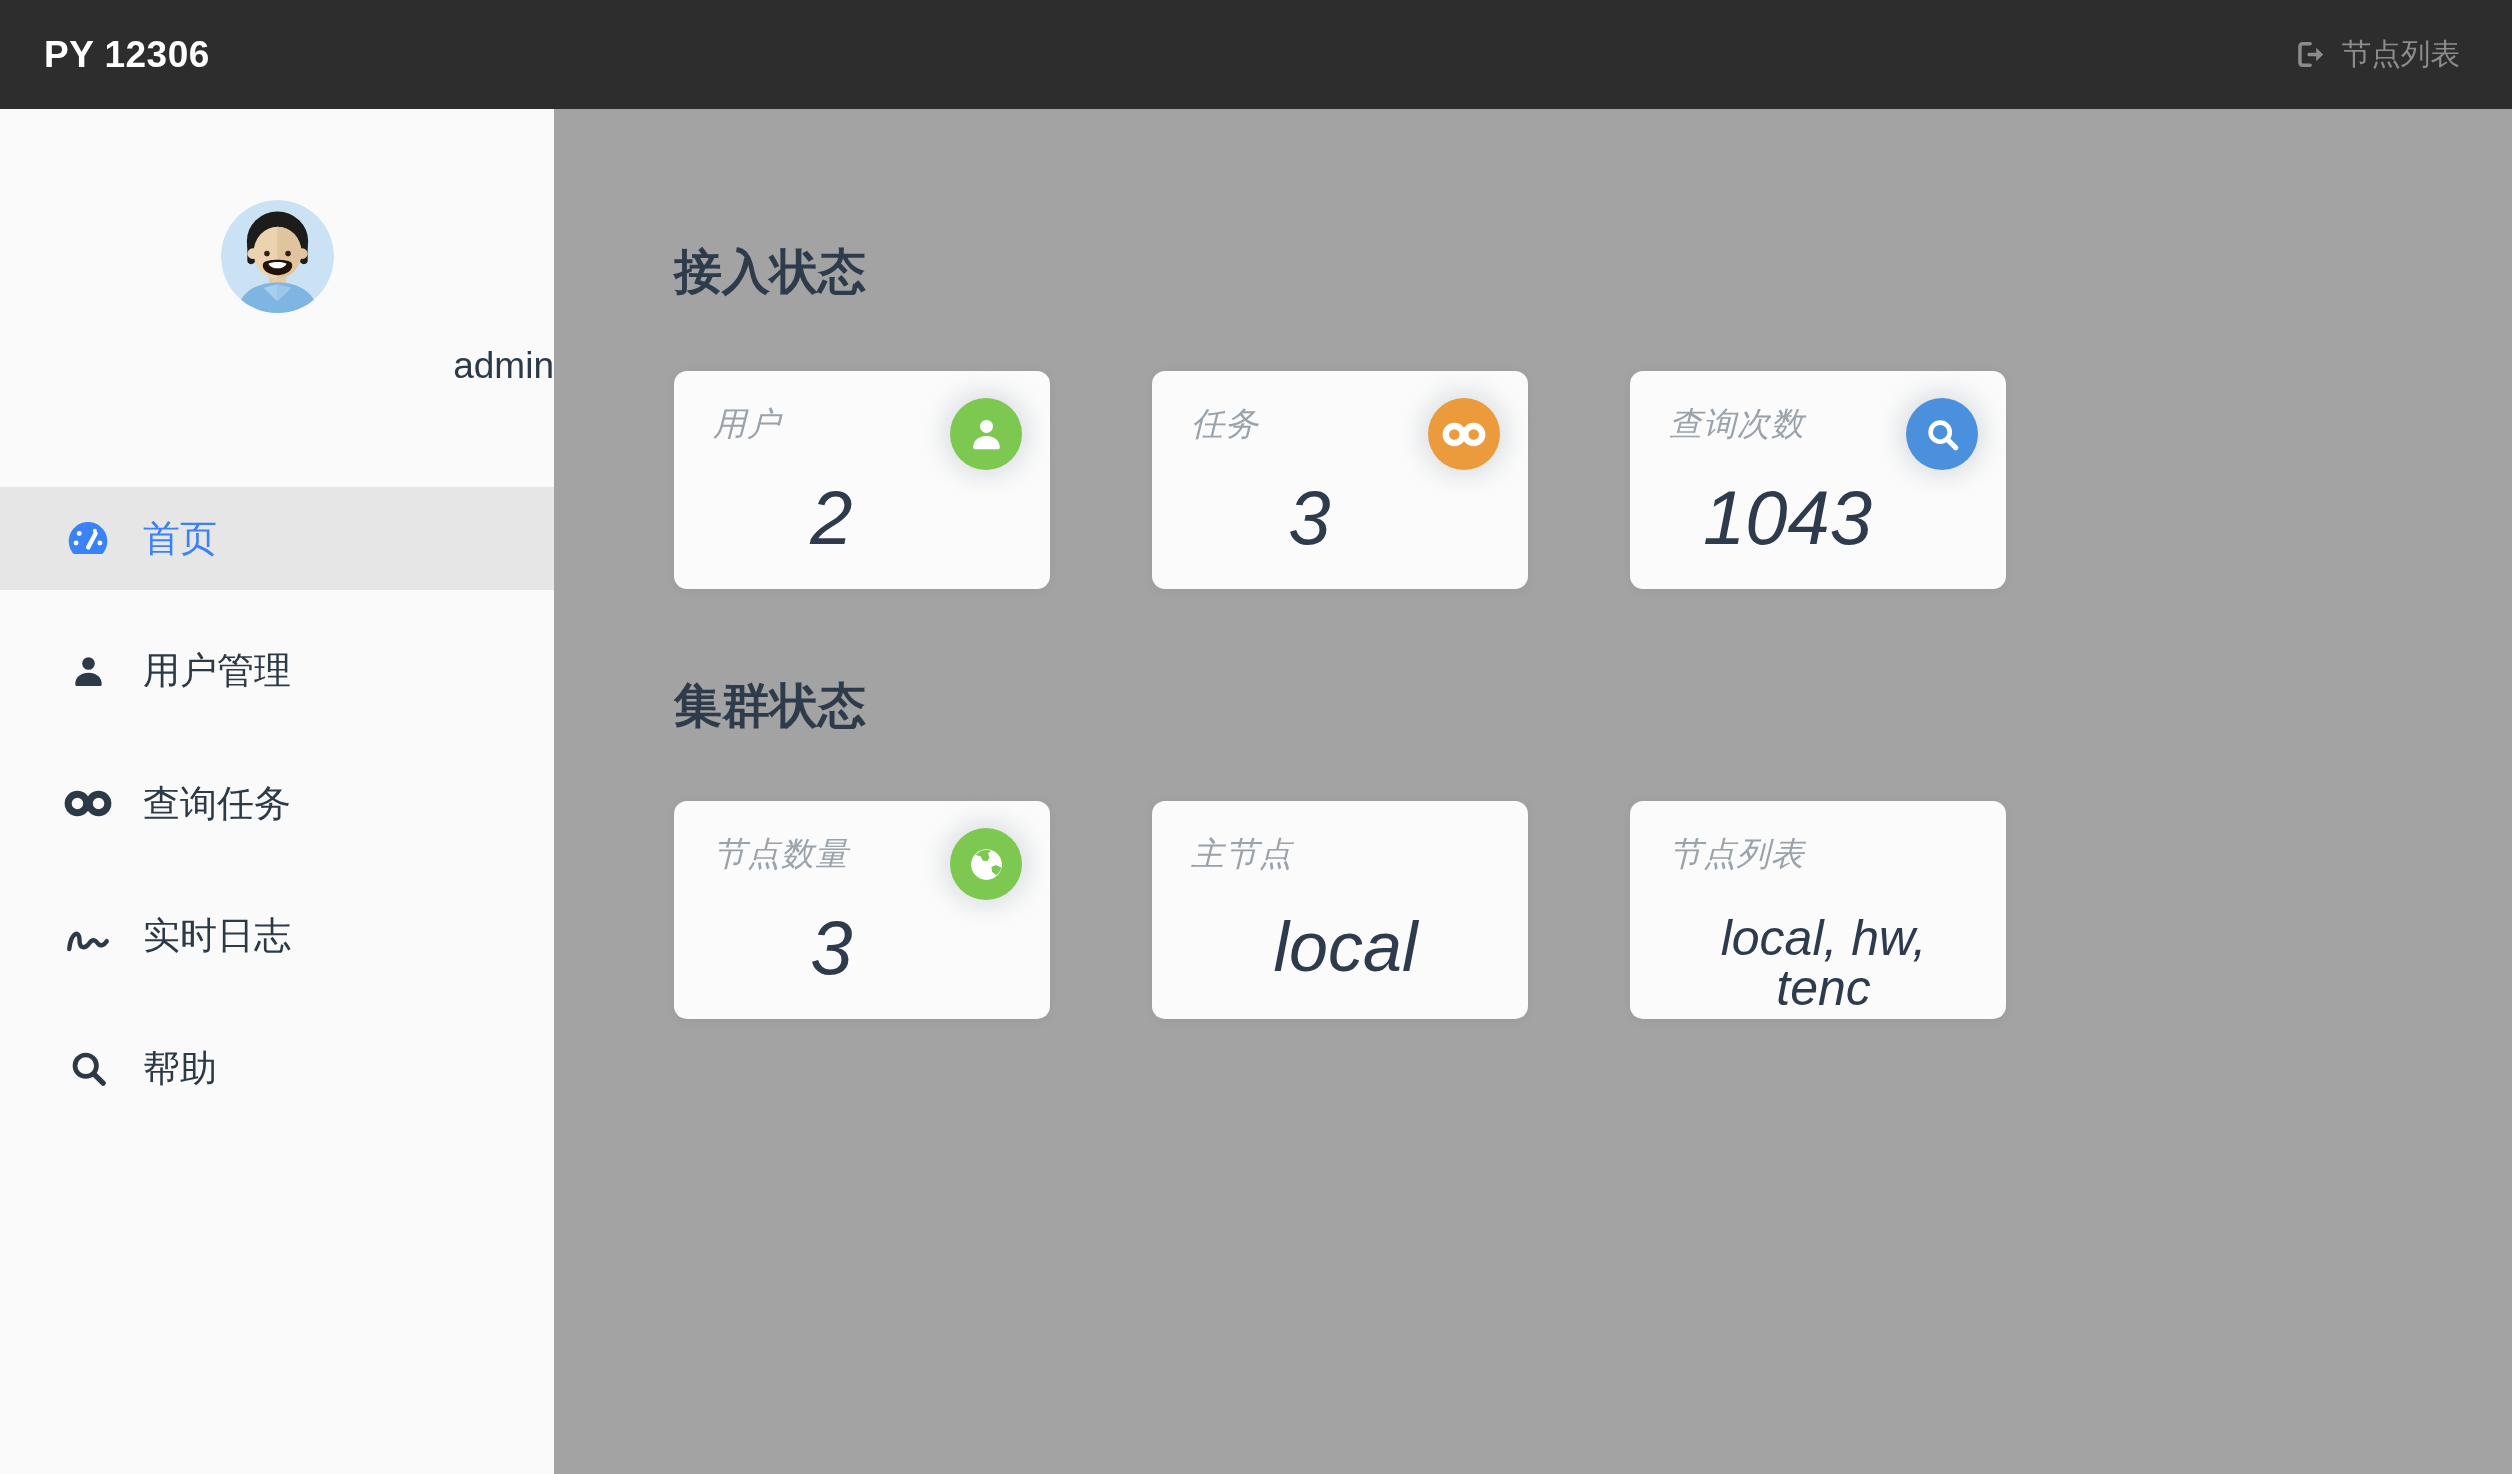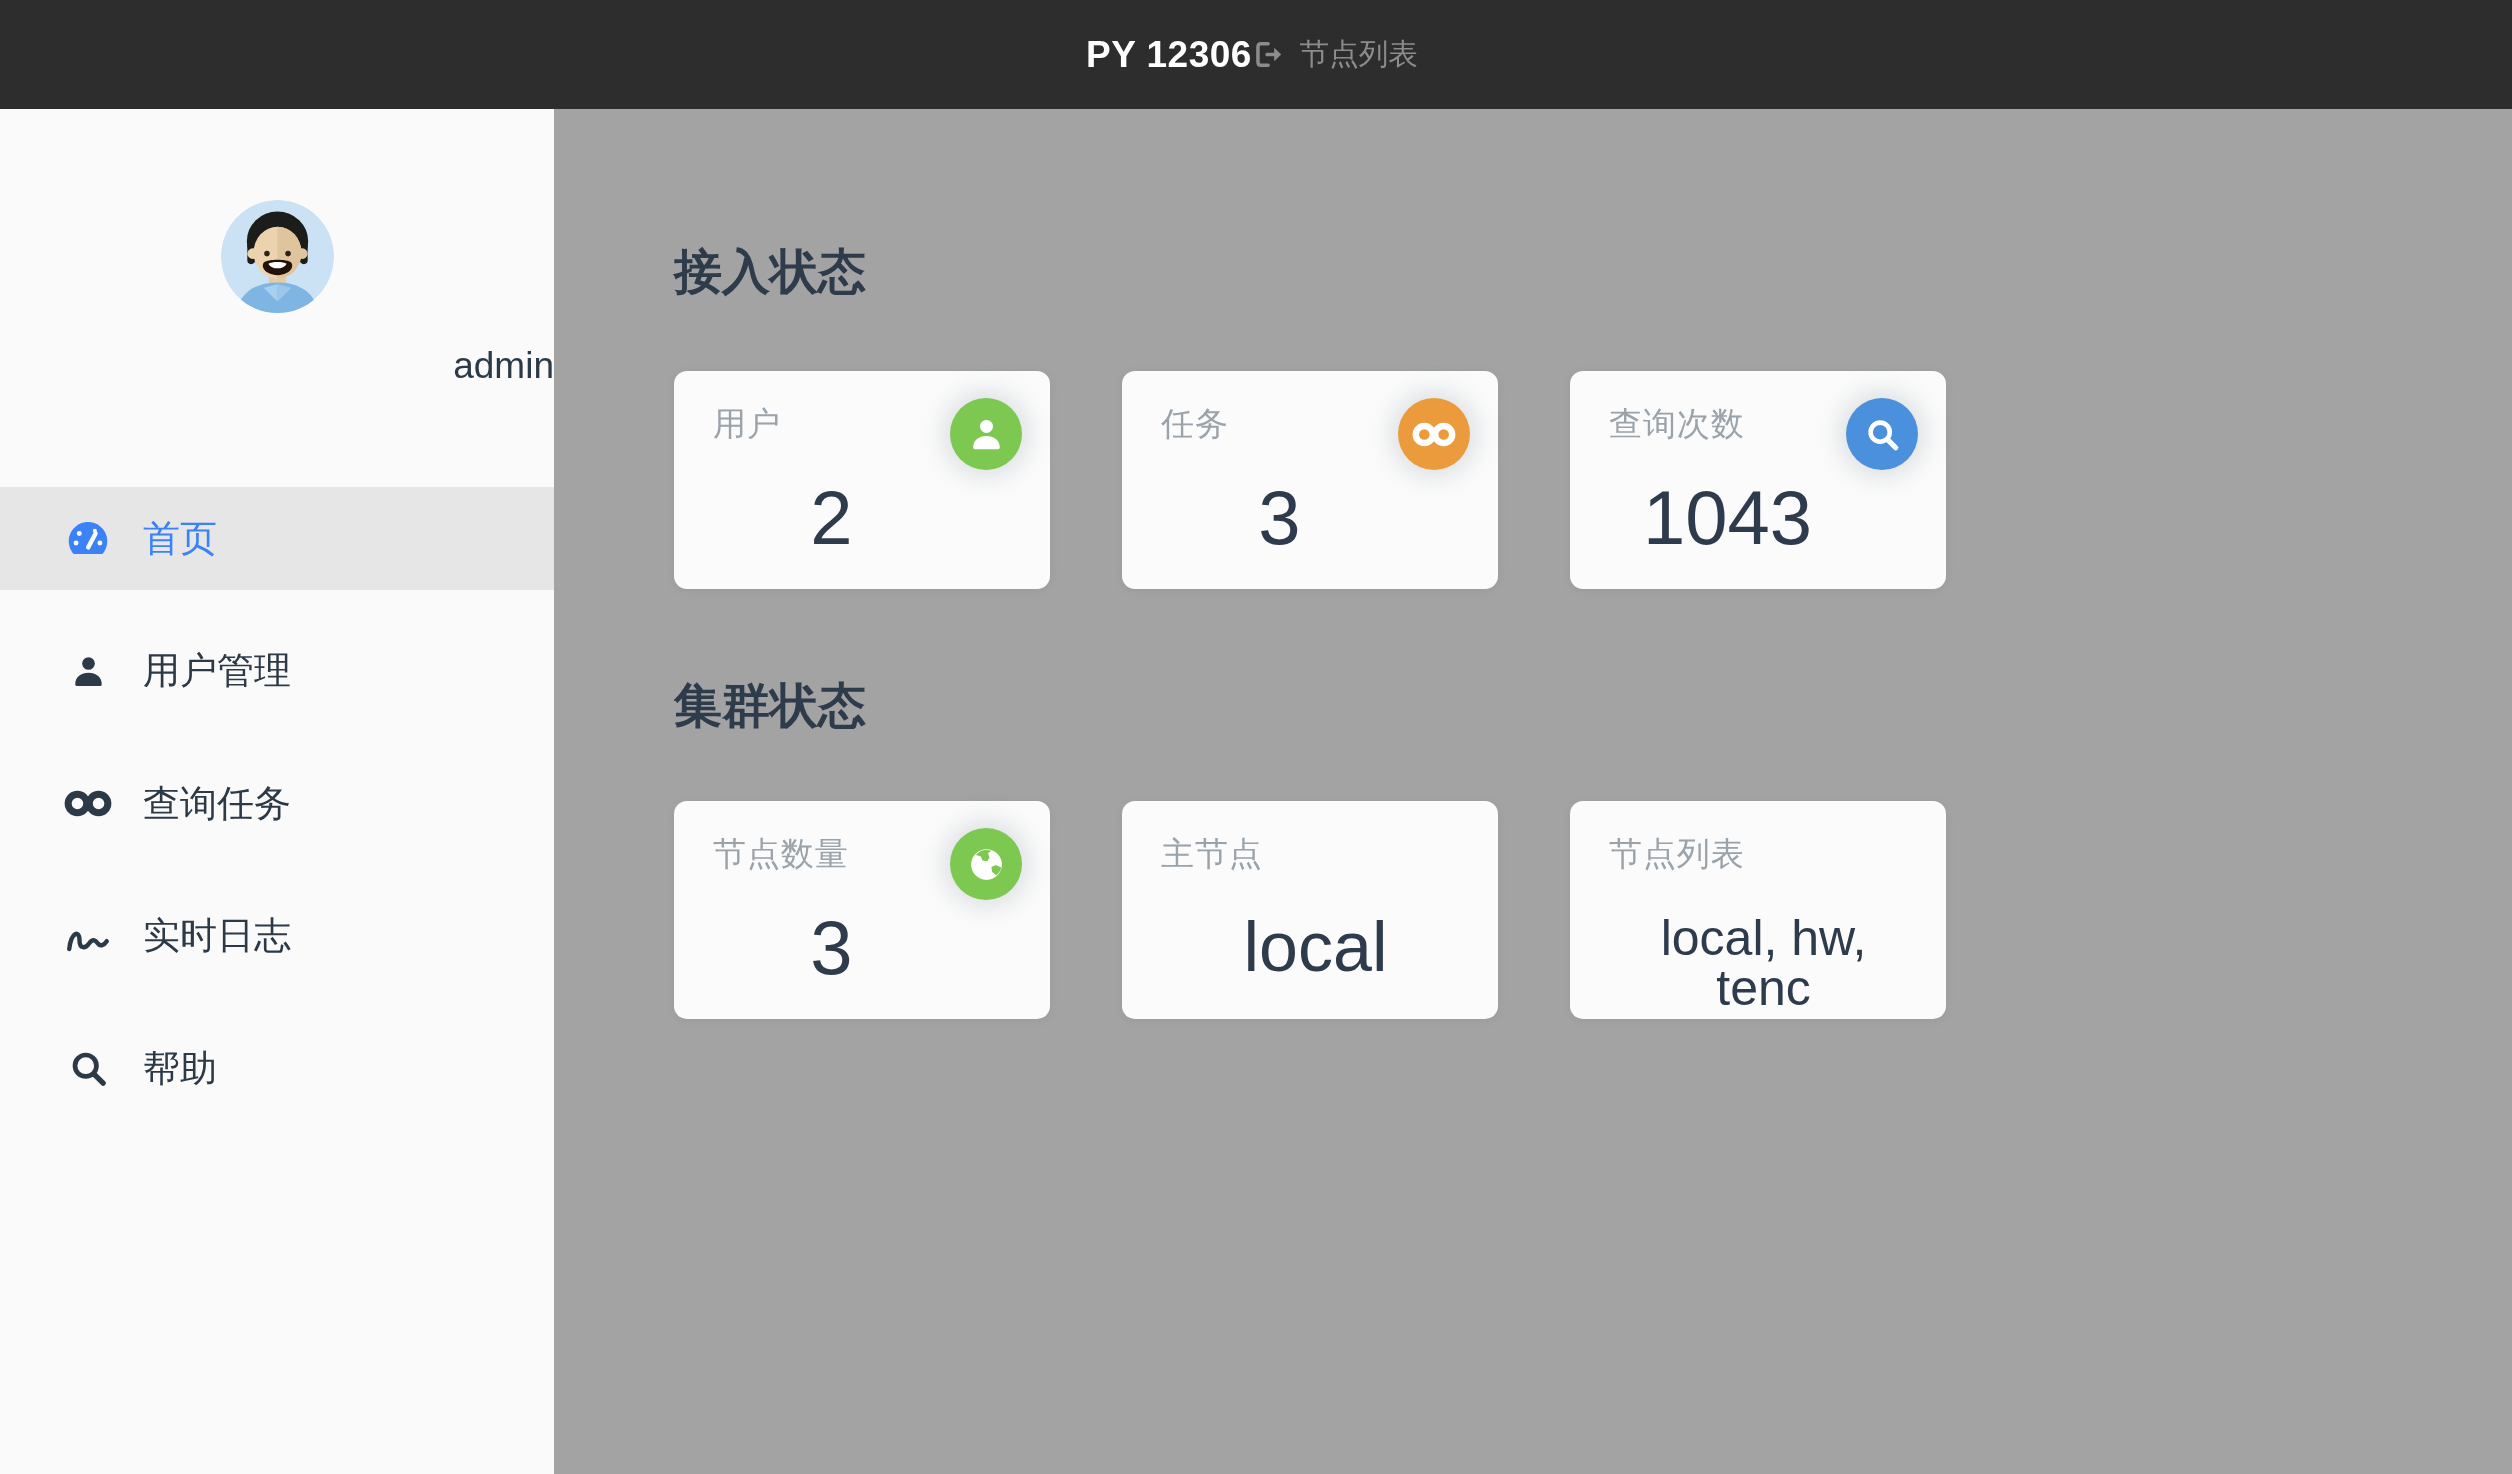--- a/index.html
+++ b/index.html
@@ -2,21 +2,21 @@
 <html style="font-size:14.8px"><head>
 <meta charset="utf-8">
 <style>
   * { margin:0; padding:0; box-sizing:border-box; }
   html,body { width:2512px; height:1474px; overflow:hidden;
     font-family:"Liberation Sans","DejaVu Sans",sans-serif; }
   body { background:#f1f2f2; }
 
   
   .topbar { height:109px; background:#2d2d2d; display:flex; align-items:center;
-    justify-content:center; padding:0 52px 0 44px; }
+    justify-content:space-between; padding:0 52px 0 44px; }
   .app-title { color:#ffffff; font-size:37px; font-weight:700; letter-spacing:0.5px; }
   .logout { display:flex; align-items:center; gap:16.6px; color:#8c8c8c; font-size:29.6px;
     cursor:pointer; }
   .logout svg { display:block; }
 
   
   .shell { display:flex; height:1365px; }
 
   
   .sidebar { width:554px; background:#fafafa; height:100%; flex:0 0 554px; }
@@ -27,21 +27,21 @@
   .menu-item { height:103px; display:flex; align-items:center; padding-left:64px;
     margin-bottom:29.6px; cursor:pointer; color:#2c3a47; }
   .menu-item .mi { width:48px; display:flex; justify-content:center; align-items:center;
     margin-right:31px; color:inherit; }
   .menu-item .ml { font-size:37px; }
   .menu-item.active { background:#e6e6e6; color:#3b82f6; }
 
   
   .main { flex:1; padding:135px 0 0 120px; background:#a3a3a3; }
   .section-heading { font-size:48px; line-height:55px; font-weight:600; color:#2e3b4b; }
-  .cards { display:flex; gap:72px; margin-top:72px; }
+  .cards { display:flex; gap:102px; margin-top:72px;font-style:italic; }
   .cards.second { margin-top:68px; }
   .section-heading.second { margin-top:89px; }
 
   .card { width:376px; height:218px; background:#fbfbfb; border-radius:13px;
     box-shadow:0 1.8px 11px rgba(0,0,0,0.05); padding:31px 28px 0 39px;
     display:flex; align-items:flex-start; }
   .card-main { flex:1; min-width:0; }
   .card-label { font-size:33px; color:#9aa2aa; letter-spacing:0.9px; }
   .card-value { text-align:center; color:#2e3b4d; }
   .card-value.num  { font-size:76px; margin-top:33px; line-height:1; }

